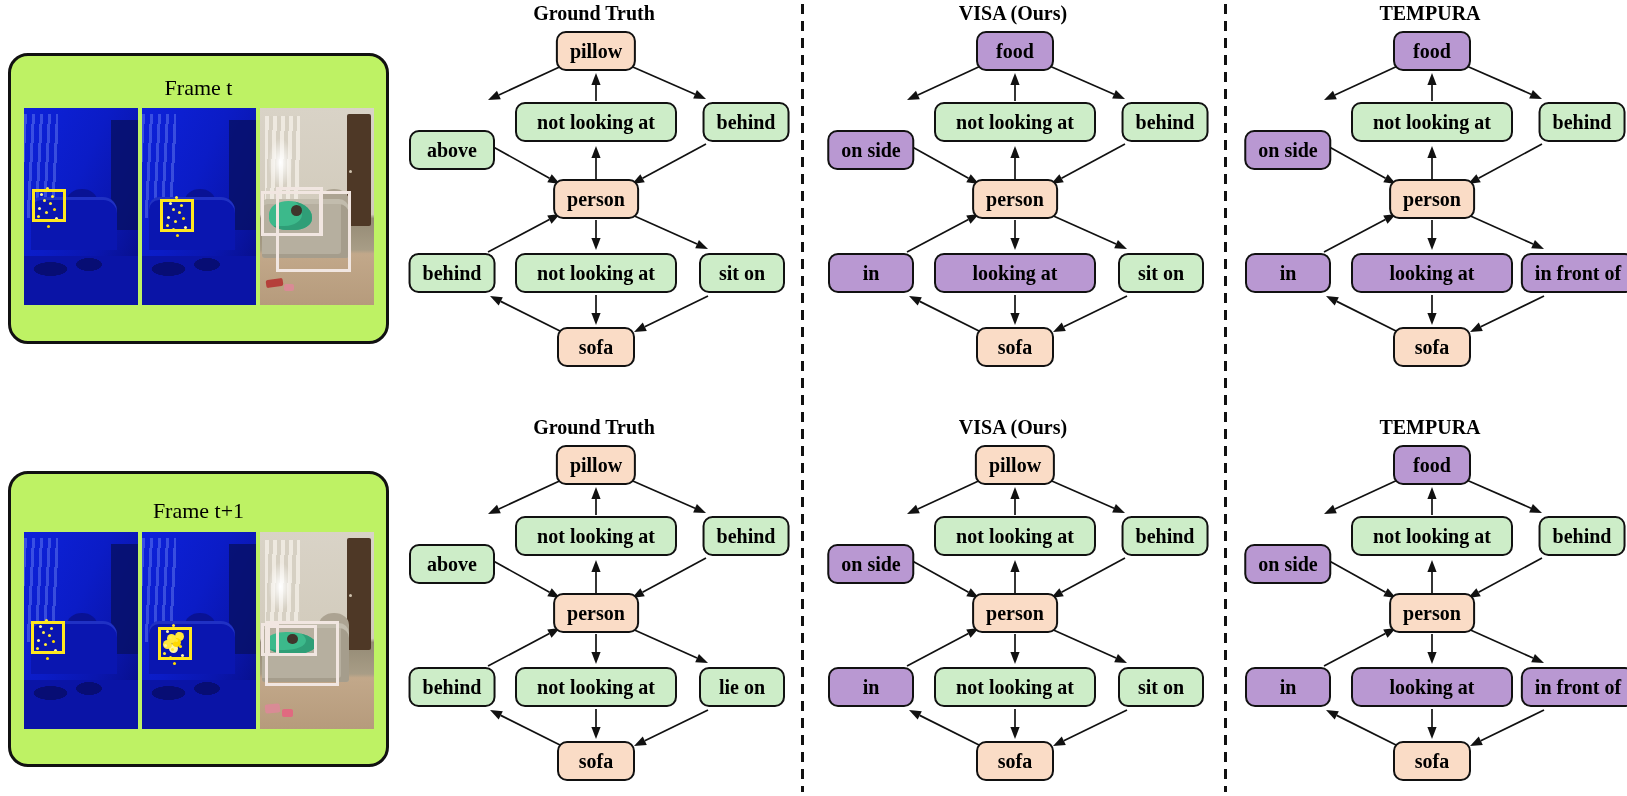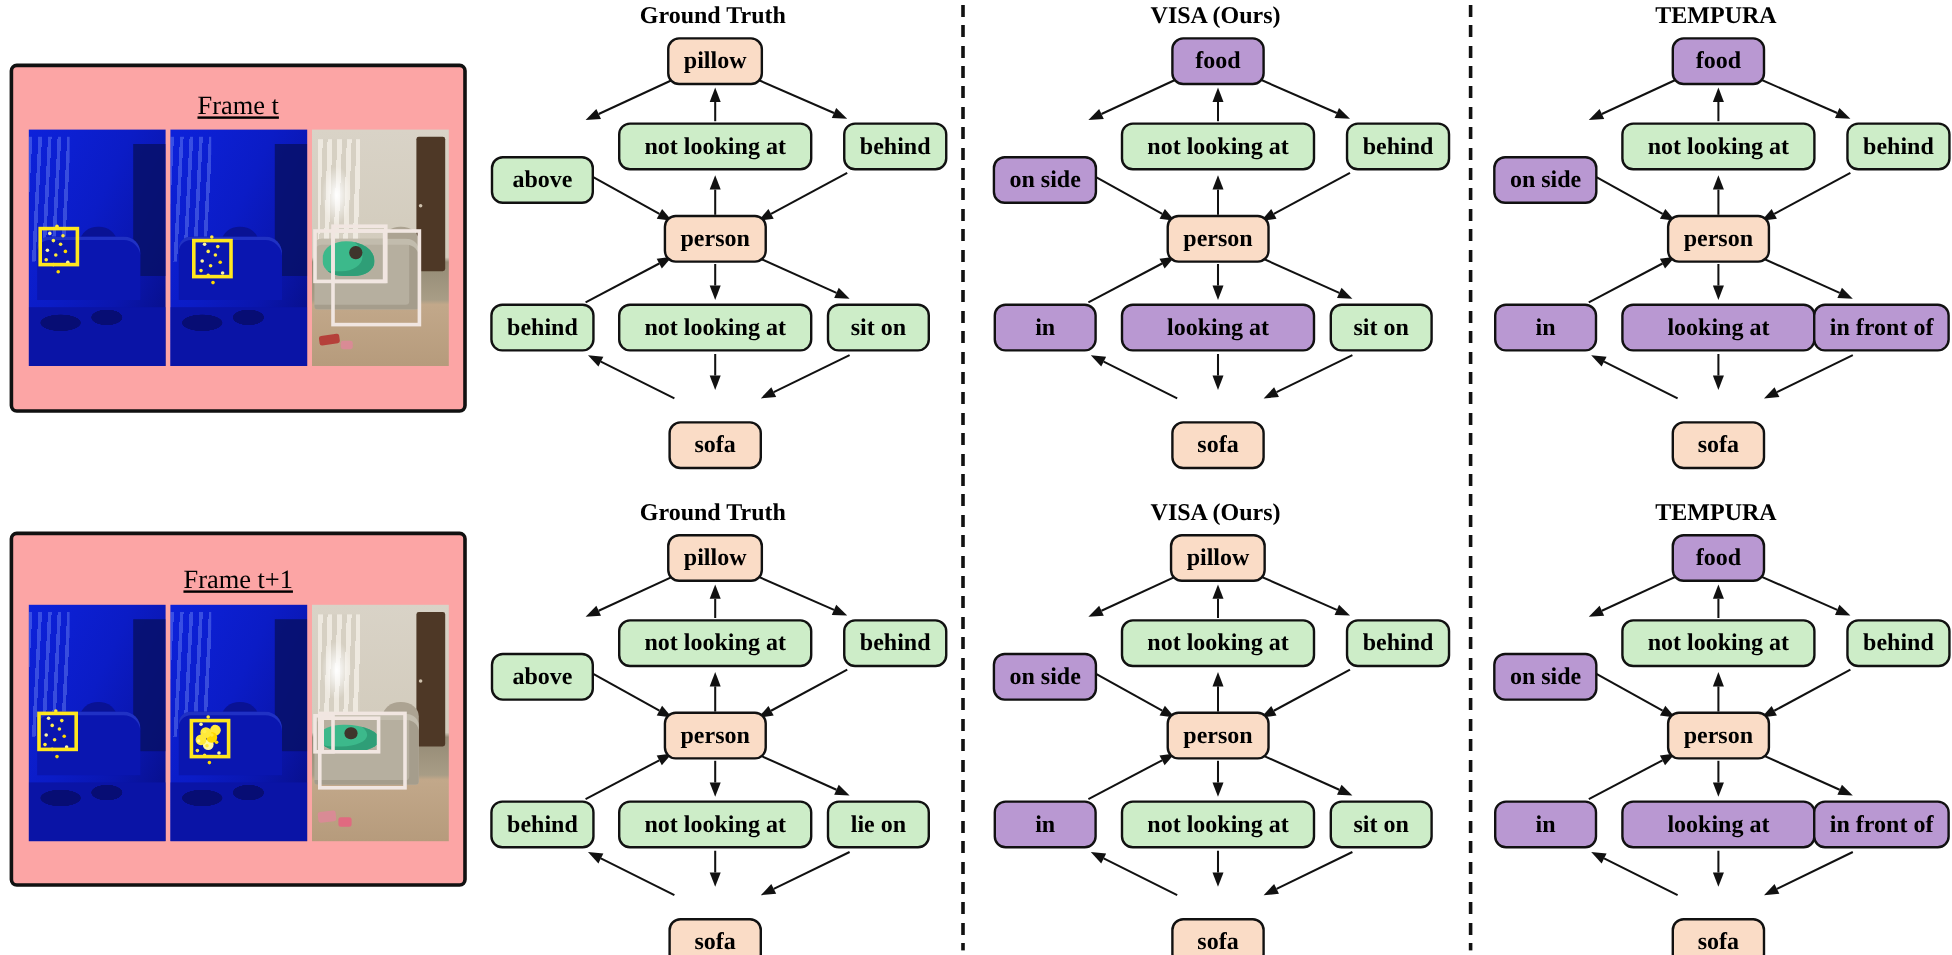--- a/index.html
+++ b/index.html
@@ -8,24 +8,24 @@
   }
   html,body{margin:0;padding:0;background:#ffffff;}
   .canvas{position:relative;width:1627px;height:796px;background:#fff;overflow:hidden;
           font-family:"Liberation Serif","DejaVu Serif",serif;color:#000;}
 
   
   .sep{position:absolute;top:4px;bottom:4px;width:3px;
        background:repeating-linear-gradient(#111 0 10px,transparent 10px 17px);}
 
   
-  .frame-panel{position:absolute;left:8px;width:381px;background:#fca5a5;
-               border:3px solid #111;border-radius:6px;box-sizing:border-box;text-decoration:underline;}
+  .frame-panel{position:absolute;left:8px;width:381px;background:#bef264;
+               border:3px solid #111;border-radius:20px;box-sizing:border-box;}
   .fp-a{top:53px;height:291px;}
-  .fp-b{top:443px;height:296px;}
+  .fp-b{top:471px;height:296px;}
   .frame-title{text-align:center;font-size:22px;margin:0;}
   .fp-a .frame-title{padding-top:19px;}
   .fp-b .frame-title{padding-top:24px;}
   .photo-strip{position:absolute;left:13px;width:350px;height:197px;display:flex;gap:4px;}
   .fp-a .photo-strip{top:52px;}
   .fp-b .photo-strip{top:58px;}
   .photo{position:relative;width:114px;height:197px;overflow:hidden;flex:none;}
 
   
   .att{background:linear-gradient(115deg,#0d22da 0%,#0b1cc6 42%,#0a16ae 68%,#070d7e 100%);}
@@ -95,22 +95,22 @@
   .t-object{background:var(--object);}
   .t-correct{background:var(--correct);}
   .t-incorrect{background:var(--incorrect);}
   .n-top{left:200px;top:51px;min-width:78px;}
   .n-rtl{left:56px;top:122px;min-width:86px;margin-top:28px;}
   .n-rtc{left:200px;top:122px;min-width:162px;}
   .n-rtr{left:350px;top:122px;min-width:86px;}
   .n-person{left:200px;top:199px;min-width:80px;}
   .n-rbl{left:56px;top:273px;min-width:86px;}
   .n-rbc{left:200px;top:273px;min-width:162px;}
-  .n-rbr{left:336px;top:273px;min-width:86px;}
-  .n-bottom{left:200px;top:347px;min-width:78px;margin-top:24px;}
+  .n-rbr{left:346px;top:273px;min-width:86px;}
+  .n-bottom{left:200px;top:347px;min-width:78px;}
 </style>
 </head>
 <body>
 
 <div class="canvas">
 
   <div class="sep" style="left:801px"></div>
   <div class="sep" style="left:1224px"></div>
 
   <section class="frame-panel fp-a">

